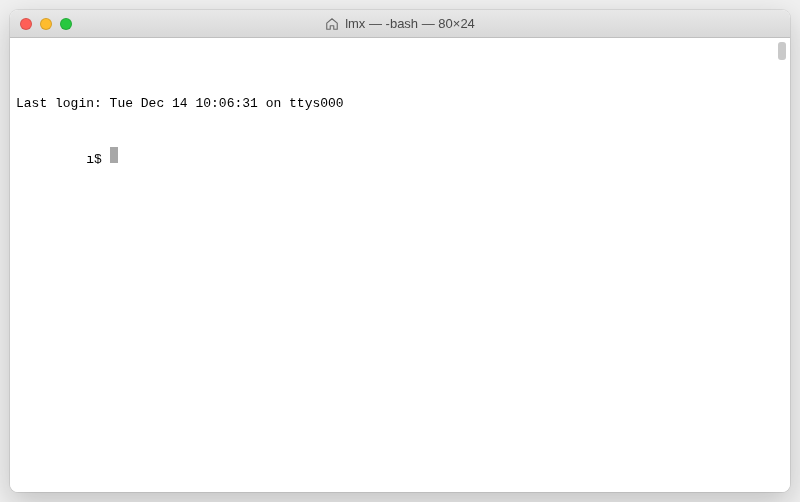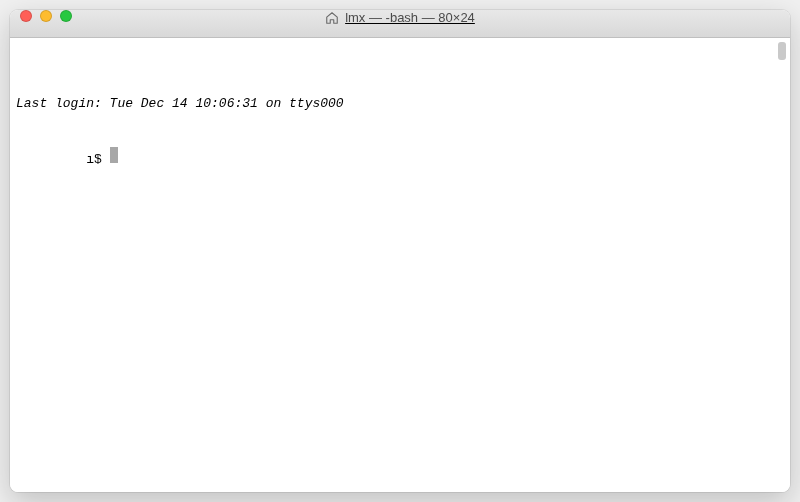--- a/index.html
+++ b/index.html
@@ -20,24 +20,23 @@
       box-shadow: 0 10px 30px rgba(0,0,0,0.2), 0 0 0 1px rgba(0,0,0,0.08);
       overflow: hidden;
       display: flex;
       flex-direction: column;
     }
     .titlebar {
       height: 28px;
       background: linear-gradient(to bottom, #e8e8e8, #d8d8d8);
       border-bottom: 1px solid #bfbfbf;
       display: flex;
-      align-items: flex-start;
+      align-items: center;
       position: relative;
       flex-shrink: 0;
-      text-decoration: underline;
     }
     .traffic-lights {
       display: flex;
       gap: 8px;
       padding-left: 10px;
       position: absolute;
       left: 0;
     }
     .light {
       width: 12px;
@@ -76,21 +75,21 @@
     }
     .scrollbar {
       position: absolute;
       right: 4px;
       top: 4px;
       width: 8px;
       height: 18px;
       background: #c9c9c9;
       border-radius: 3px;
     }
-    .line { white-space: pre; font-style: italic; }
+    .line { white-space: pre; }
     .prompt-line {
       display: flex;
       align-items: baseline;
     }
     .selected {
       background: #b3d7ff;
     }
     .cursor {
       display: inline-block;
       width: 8px;

